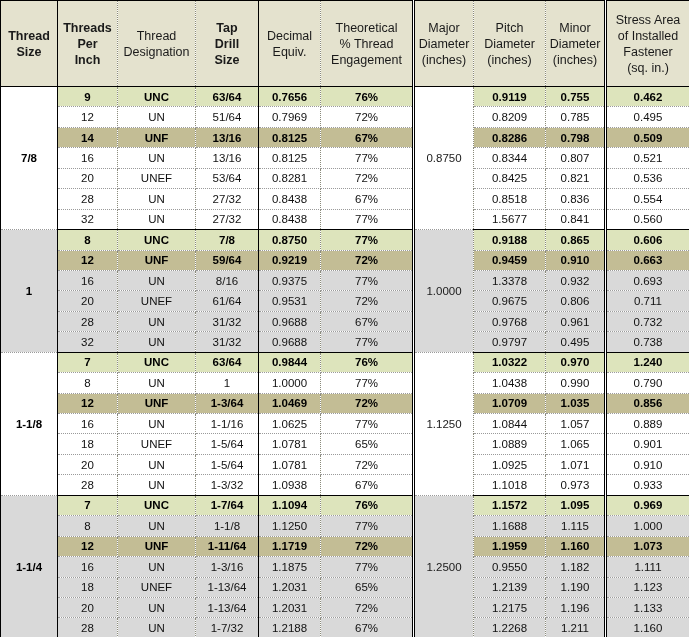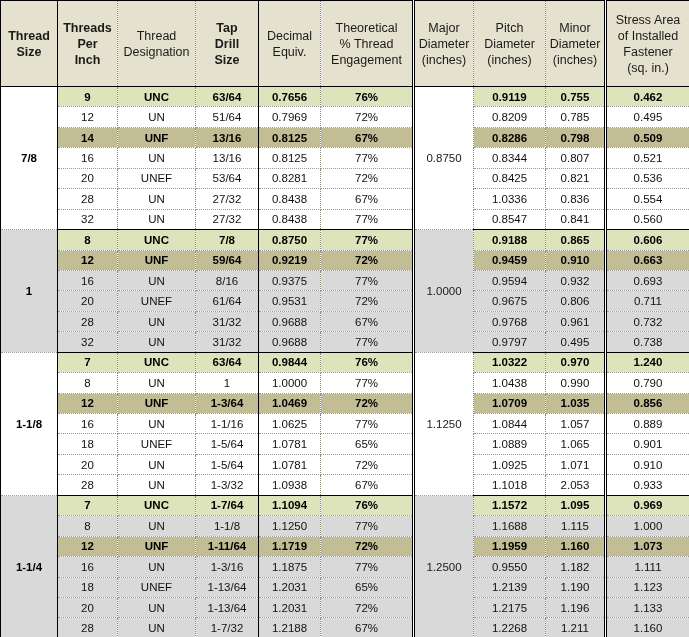--- a/index.html
+++ b/index.html
@@ -210,31 +210,31 @@
           <td class="vdot bg-white">0.8425</td>
           <td class="vdbl bg-white">0.821</td>
           <td class="outer-r bg-white">0.536</td>
         </tr>
         <tr class="row">
           <td class="tpi vdot bg-white">28</td>
           <td class="desig vdot bg-white">UN</td>
           <td class="tapdrill vsolid bg-white">27/32</td>
           <td class="vdot bg-white">0.8438</td>
           <td class="vdbl bg-white">67%</td>
-          <td class="vdot bg-white">1.0336</td>
+          <td class="vdot bg-white">0.8518</td>
           <td class="vdbl bg-white">0.836</td>
           <td class="outer-r bg-white">0.554</td>
         </tr>
         <tr class="row last-in-group">
           <td class="tpi vdot bg-white">32</td>
           <td class="desig vdot bg-white">UN</td>
           <td class="tapdrill vsolid bg-white">27/32</td>
           <td class="vdot bg-white">0.8438</td>
           <td class="vdbl bg-white">77%</td>
-          <td class="vdot bg-white">0.8547</td>
+          <td class="vdot bg-white">1.5677</td>
           <td class="vdbl bg-white">0.841</td>
           <td class="outer-r bg-white">0.560</td>
         </tr>
         <tr class="row">
           <td rowspan="6" class="tsize bg-gray outer-l">1</td>
           <td class="tpi vdot bg-gray hl-unc">8</td>
           <td class="desig vdot bg-gray hl-unc">UNC</td>
           <td class="tapdrill vsolid bg-gray hl-unc">7/8</td>
           <td class="vdot bg-gray hl-unc">0.8750</td>
           <td class="vdbl bg-gray hl-unc">77%</td>
@@ -252,21 +252,21 @@
           <td class="vdot bg-gray hl-unf">0.9459</td>
           <td class="vdbl bg-gray hl-unf">0.910</td>
           <td class="outer-r bg-gray hl-unf">0.663</td>
         </tr>
         <tr class="row">
           <td class="tpi vdot bg-gray">16</td>
           <td class="desig vdot bg-gray">UN</td>
           <td class="tapdrill vsolid bg-gray">8/16</td>
           <td class="vdot bg-gray">0.9375</td>
           <td class="vdbl bg-gray">77%</td>
-          <td class="vdot bg-gray">0.9594</td>
+          <td class="vdot bg-gray">1.3378</td>
           <td class="vdbl bg-gray">0.932</td>
           <td class="outer-r bg-gray">0.693</td>
         </tr>
         <tr class="row">
           <td class="tpi vdot bg-gray">20</td>
           <td class="desig vdot bg-gray">UNEF</td>
           <td class="tapdrill vsolid bg-gray">61/64</td>
           <td class="vdot bg-gray">0.9531</td>
           <td class="vdbl bg-gray">72%</td>
           <td class="vdot bg-gray">0.9675</td>
@@ -355,21 +355,21 @@
           <td class="vdbl bg-white">1.071</td>
           <td class="outer-r bg-white">0.910</td>
         </tr>
         <tr class="row last-in-group">
           <td class="tpi vdot bg-white">28</td>
           <td class="desig vdot bg-white">UN</td>
           <td class="tapdrill vsolid bg-white">1-3/32</td>
           <td class="vdot bg-white">1.0938</td>
           <td class="vdbl bg-white">67%</td>
           <td class="vdot bg-white">1.1018</td>
-          <td class="vdbl bg-white">2.053</td>
+          <td class="vdbl bg-white">0.973</td>
           <td class="outer-r bg-white">0.933</td>
         </tr>
         <tr class="row">
           <td rowspan="7" class="tsize bg-gray outer-l">1-1/4</td>
           <td class="tpi vdot bg-gray hl-unc">7</td>
           <td class="desig vdot bg-gray hl-unc">UNC</td>
           <td class="tapdrill vsolid bg-gray hl-unc">1-7/64</td>
           <td class="vdot bg-gray hl-unc">1.1094</td>
           <td class="vdbl bg-gray hl-unc">76%</td>
           <td rowspan="7" class="majdia bg-gray">1.2500</td>

